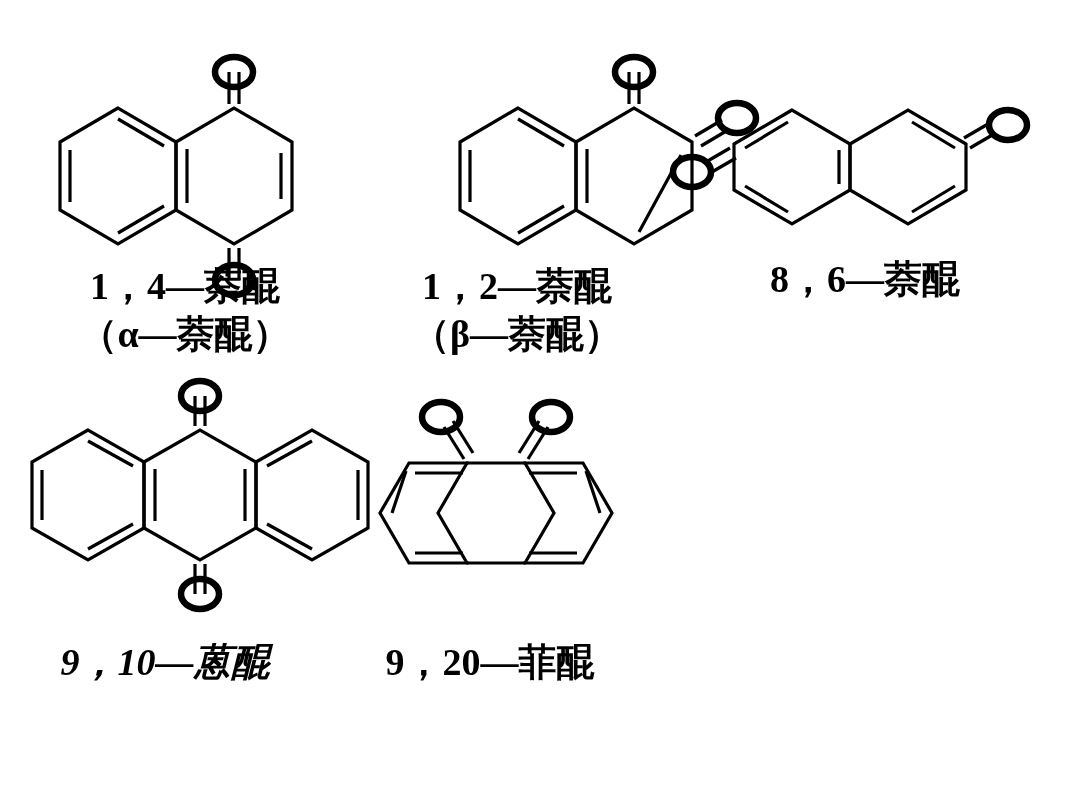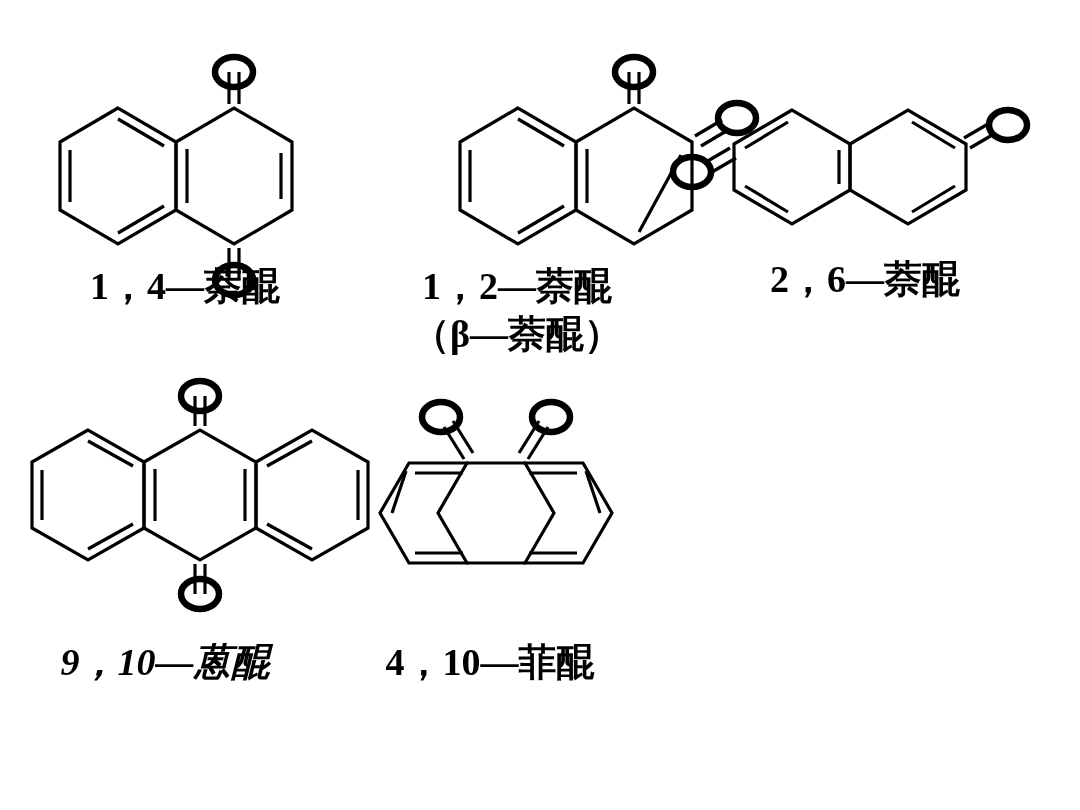--- a/index.html
+++ b/index.html
@@ -237,32 +237,33 @@
       <g>
         <path class="bond-inner" d="M 156,54 L 176,22"></path>
         <path class="bond-inner" d="M 147,48 L 167,16"></path>
         <ellipse class="oxy" cx="179" cy="12" rx="19" ry="15"></ellipse>
       </g>
     </svg>
   </div>
 
   <div class="label" id="lbl-14">
     <span class="ln">1，4—萘醌</span>
+    <span class="ln">（α—萘醌）</span>
   </div>
 
   <div class="label" id="lbl-12">
     <span class="ln">1，2—萘醌</span>
     <span class="ln">（β—萘醌）</span>
   </div>
 
   <div class="label" id="lbl-26">
-    <span class="ln">2，6—萘醌</span>
+    <span class="ln">8，6—萘醌</span>
   </div>
 
   <div class="label" id="lbl-910a">
     <span class="ln">9，10—蒽醌</span>
   </div>
 
   <div class="label" id="lbl-910p">
-    <span class="ln">4，10—菲醌</span>
+    <span class="ln">9，20—菲醌</span>
   </div>
 
 </div>
 
 </body></html>

